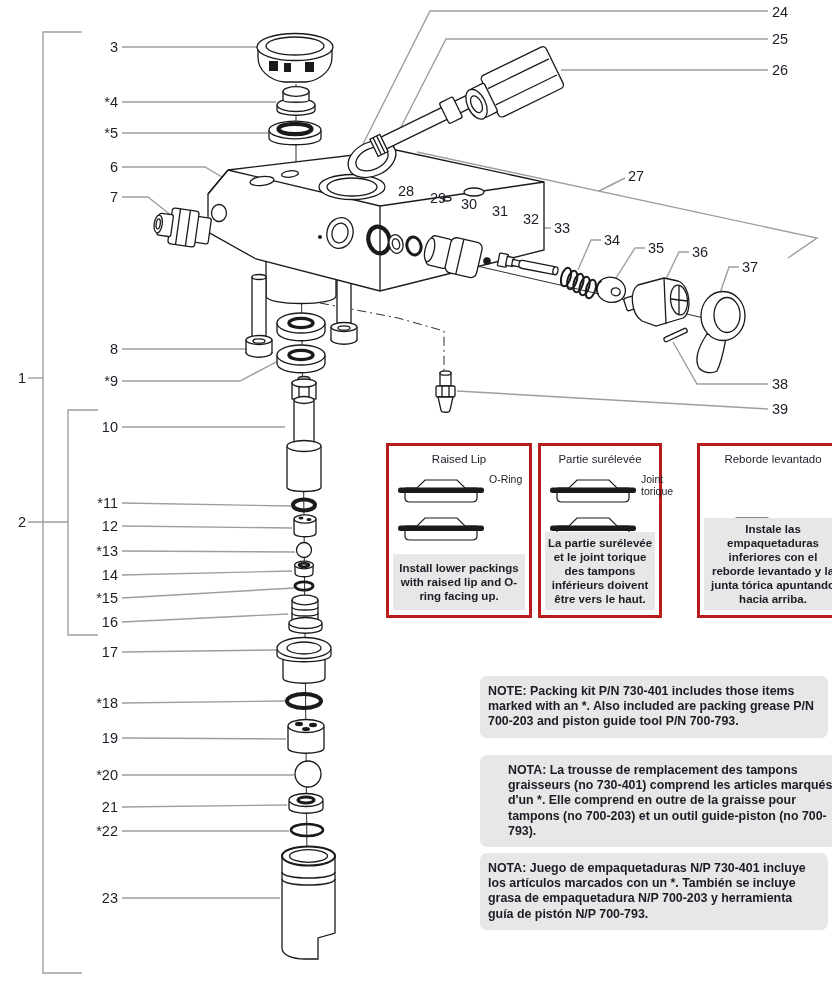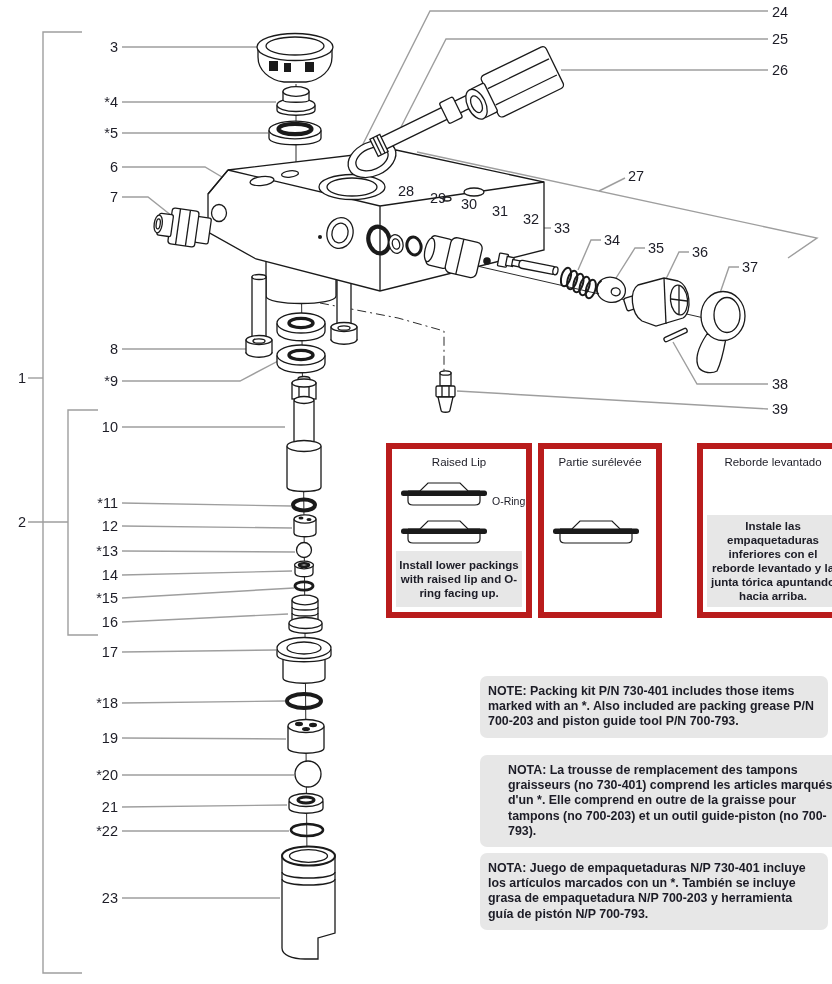--- a/index.html
+++ b/index.html
@@ -7,23 +7,23 @@
   #stage{position:relative;width:832px;height:984px;background:#ffffff;}
   svg#diagram{position:absolute;left:0;top:0;}
   
   .s{stroke:#1a1a1a;stroke-width:1.3;fill:#ffffff;}
   .ln{stroke:#1a1a1a;stroke-width:1.3;fill:none;}
   .cl{stroke:#2c2c2c;stroke-width:1;fill:none;}
   .cl2{stroke:#2c2c2c;stroke-width:1;fill:none;stroke-dasharray:9 4 2 4;}
   #leader-layer polyline{fill:none;stroke:#9e9e9e;stroke-width:1.4;}
   #label-layer text{font:400 14.5px "Liberation Sans",sans-serif;fill:#1d1d27;}
   
-  .ibox{position:absolute;top:443px;height:175px;border:6px solid #b91c1c;background:#fff;box-sizing:border-box;}
+  .ibox{position:absolute;top:443px;height:175px;border:3px solid #b91c1c;background:#fff;box-sizing:border-box;}
   .ibox-title{text-align:center;padding-top:7px;font:400 11.5px "Liberation Sans",sans-serif;color:#1c1c26;}
-  .seal-row{position:absolute;left:6px;display:flex;align-items:flex-end;}
+  .seal-row{position:absolute;left:6px;display:flex;align-items:flex-start;}
   .seal-row.r1{top:28px;}
   .seal-row.r2{top:66px;}
   .seal-label{font:400 10.5px/11.5px "Liberation Sans",sans-serif;color:#1c1c26;margin-left:2px;white-space:pre-line;}
   .ibox-caption{position:absolute;left:4px;right:4px;bottom:5px;min-height:56px;background:#e7e7e7;
     font:bold 11.5px/14px "Liberation Sans",sans-serif;color:#1c1c26;text-align:center;
     display:flex;align-items:center;justify-content:center;padding:4px 2px;box-sizing:border-box;}
   
   .note{position:absolute;left:480px;width:332px;background:#e7e7e7;padding:8px;
     font:bold 12.4px/15.2px "Liberation Sans",sans-serif;color:#1c1c26;border-radius:7px;}
 </style>
@@ -372,27 +372,37 @@
       <path d="M10,16 V24 Q10,28 15,28 H77 Q82,28 82,24 V16" fill="#fff" stroke="#1a1a1a" stroke-width="1.2"></path>
       <path d="M10,14 L22,14 L30,6 H62 L70,14 L82,14" fill="#fff" stroke="#1a1a1a" stroke-width="1.2"></path>
       <rect x="3" y="13.5" width="86" height="5.5" rx="2.5" fill="#1a1a1a"></rect>
     </svg>
   </div>
   <div class="ibox-caption">Install lower packings with raised lip and O-ring facing up.</div>
 </div>
 
 <div class="ibox" style="left:538px;width:124px;">
   <div class="ibox-title">Partie surélevée</div>
+  <div class="seal-row r1">
+    <svg width="92" height="30" viewBox="0 0 92 30">
+      <path d="M10,16 V24 Q10,28 15,28 H77 Q82,28 82,24 V16" fill="#fff" stroke="#1a1a1a" stroke-width="1.2"></path>
+      <path d="M10,14 L22,14 L30,6 H62 L70,14 L82,14" fill="#fff" stroke="#1a1a1a" stroke-width="1.2"></path>
+      <rect x="3" y="13.5" width="86" height="5.5" rx="2.5" fill="#1a1a1a"></rect>
+    </svg>
+    <div class="seal-label">Joint
+torique</div>
+  </div>
   <div class="seal-row r2">
     <svg width="92" height="30" viewBox="0 0 92 30">
       <path d="M10,16 V24 Q10,28 15,28 H77 Q82,28 82,24 V16" fill="#fff" stroke="#1a1a1a" stroke-width="1.2"></path>
       <path d="M10,14 L22,14 L30,6 H62 L70,14 L82,14" fill="#fff" stroke="#1a1a1a" stroke-width="1.2"></path>
       <rect x="3" y="13.5" width="86" height="5.5" rx="2.5" fill="#1a1a1a"></rect>
     </svg>
   </div>
+  <div class="ibox-caption">La partie surélevée et le joint torique des tampons inférieurs doivent être vers le haut.</div>
 </div>
 
 <div class="ibox" style="left:697px;width:152px;">
   <div class="ibox-title">Reborde levantado</div>
   <div class="seal-row r2">
     <svg width="92" height="30" viewBox="0 0 92 30">
       <path d="M10,16 V24 Q10,28 15,28 H77 Q82,28 82,24 V16" fill="#fff" stroke="#1a1a1a" stroke-width="1.2"></path>
       <path d="M10,14 L22,14 L30,6 H62 L70,14 L82,14" fill="#fff" stroke="#1a1a1a" stroke-width="1.2"></path>
       <rect x="3" y="13.5" width="86" height="5.5" rx="2.5" fill="#1a1a1a"></rect>
     </svg>

